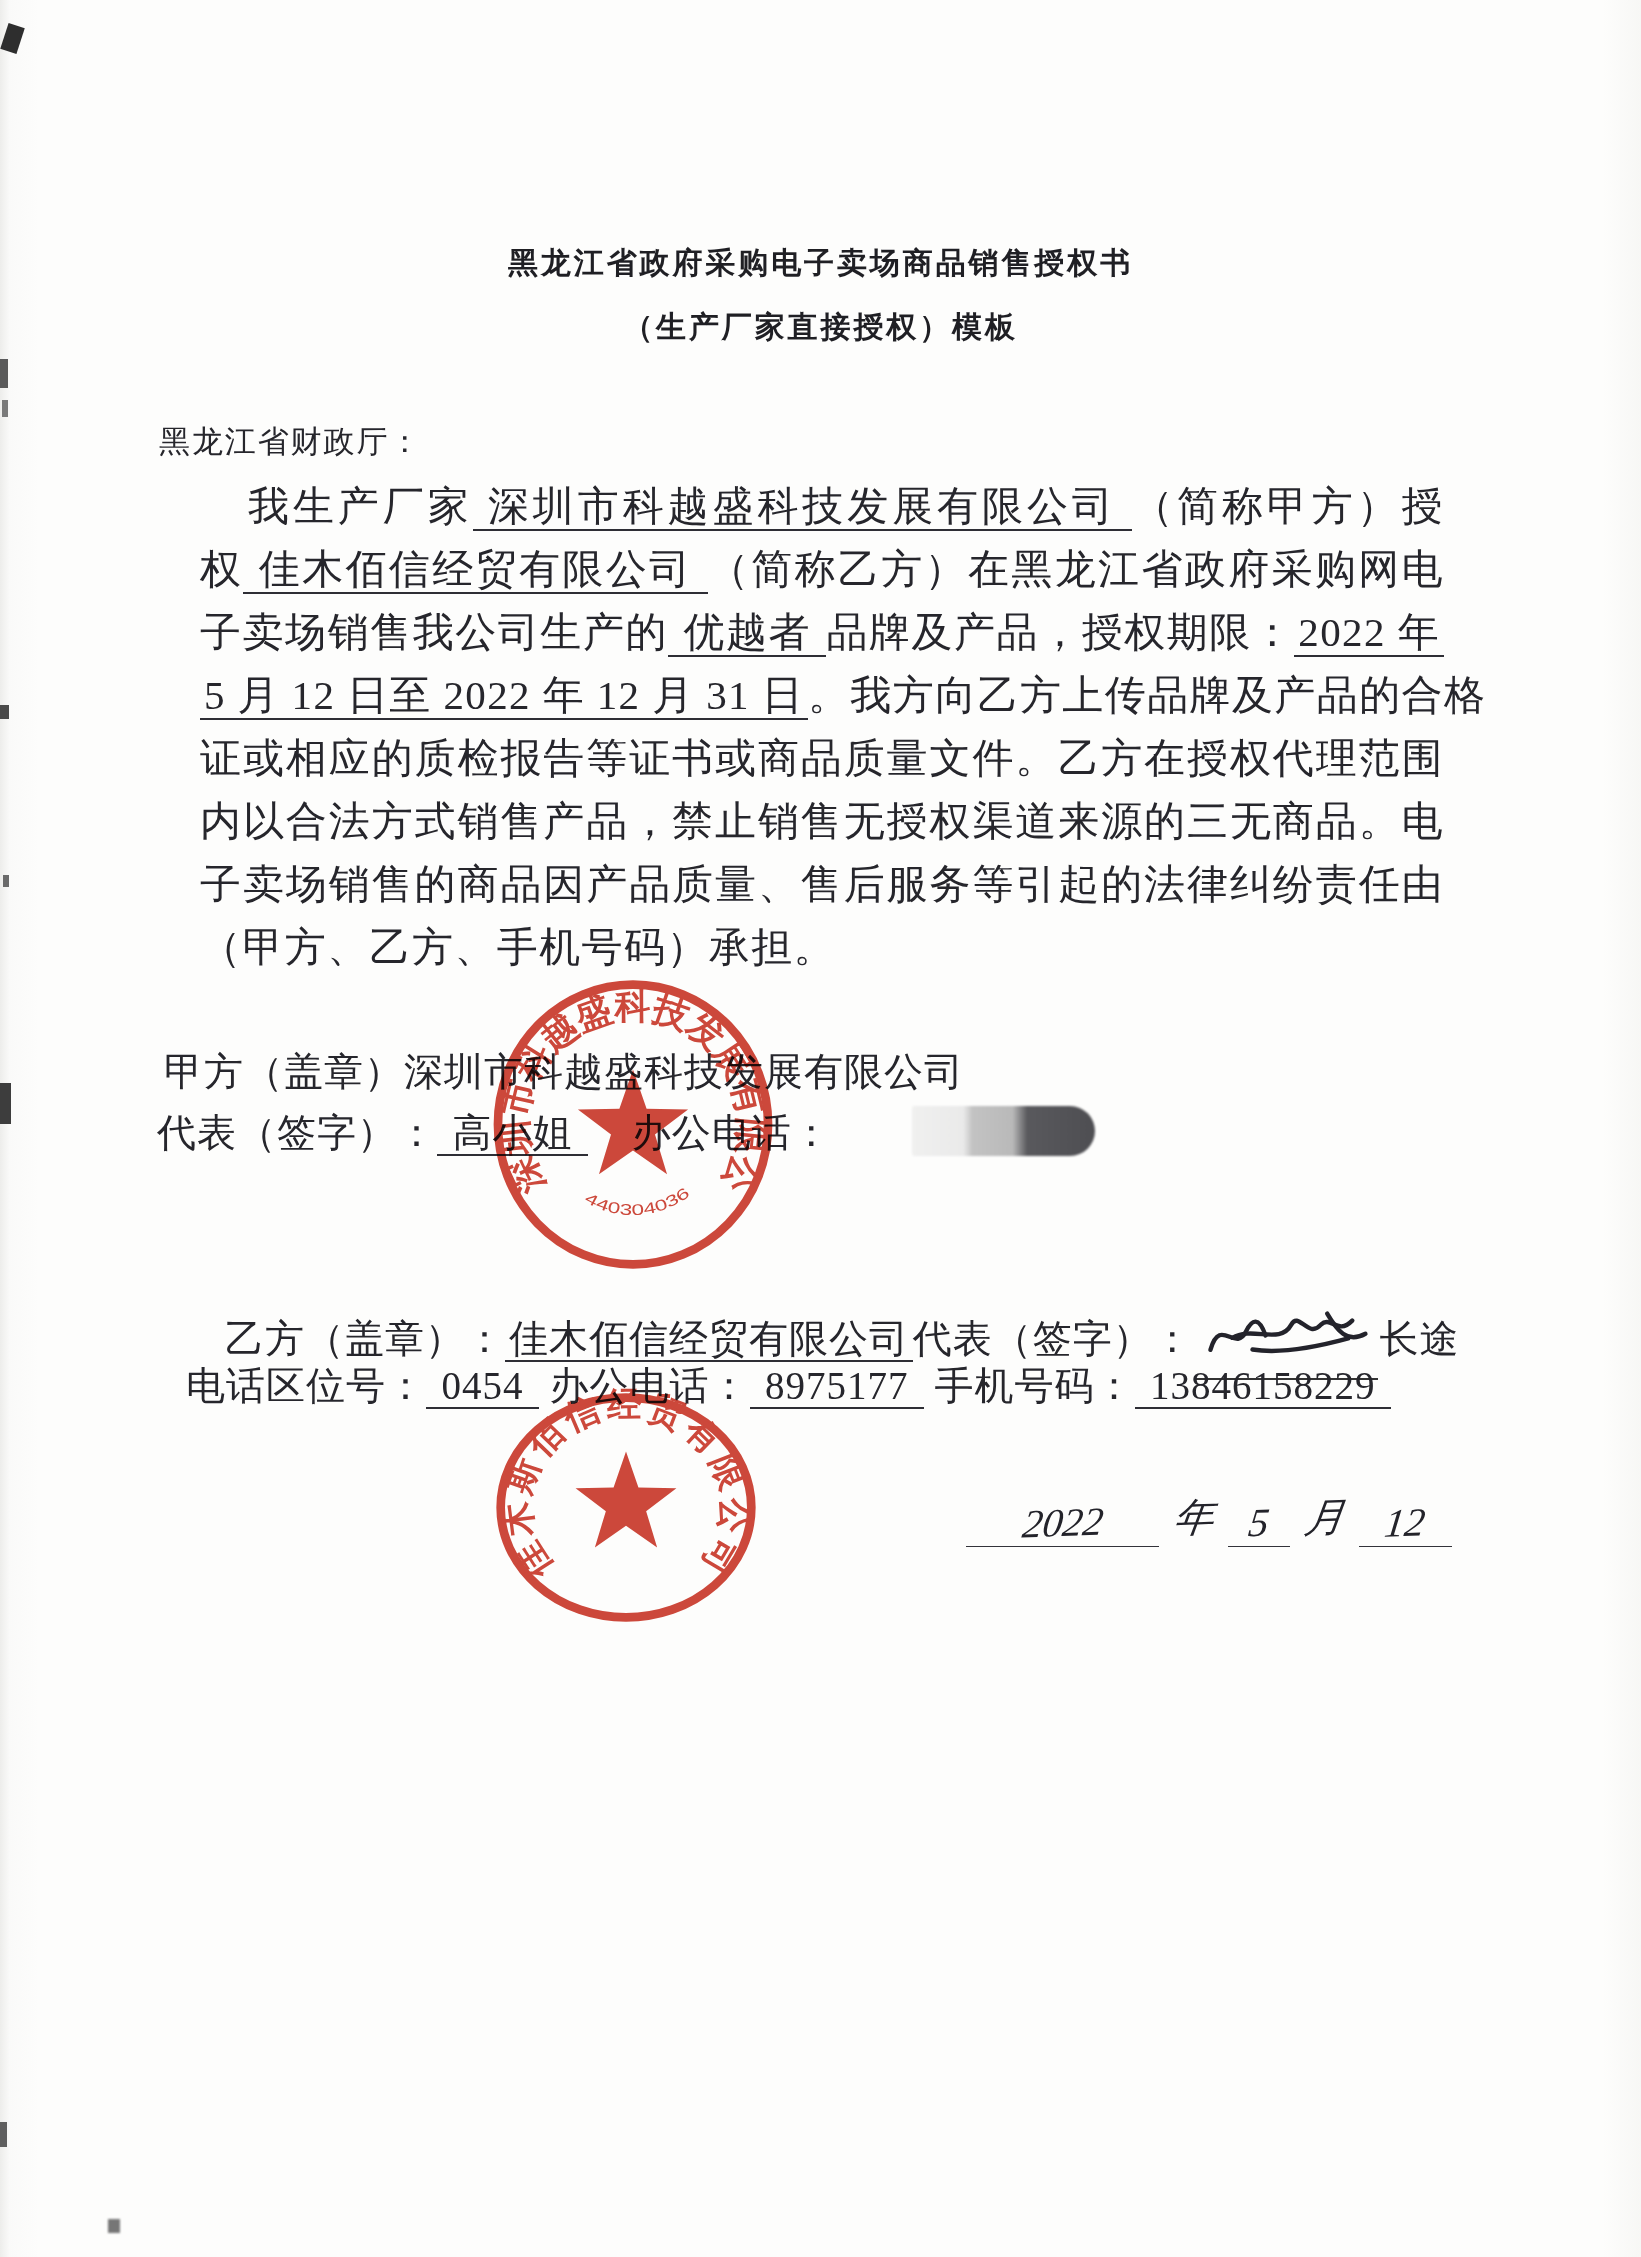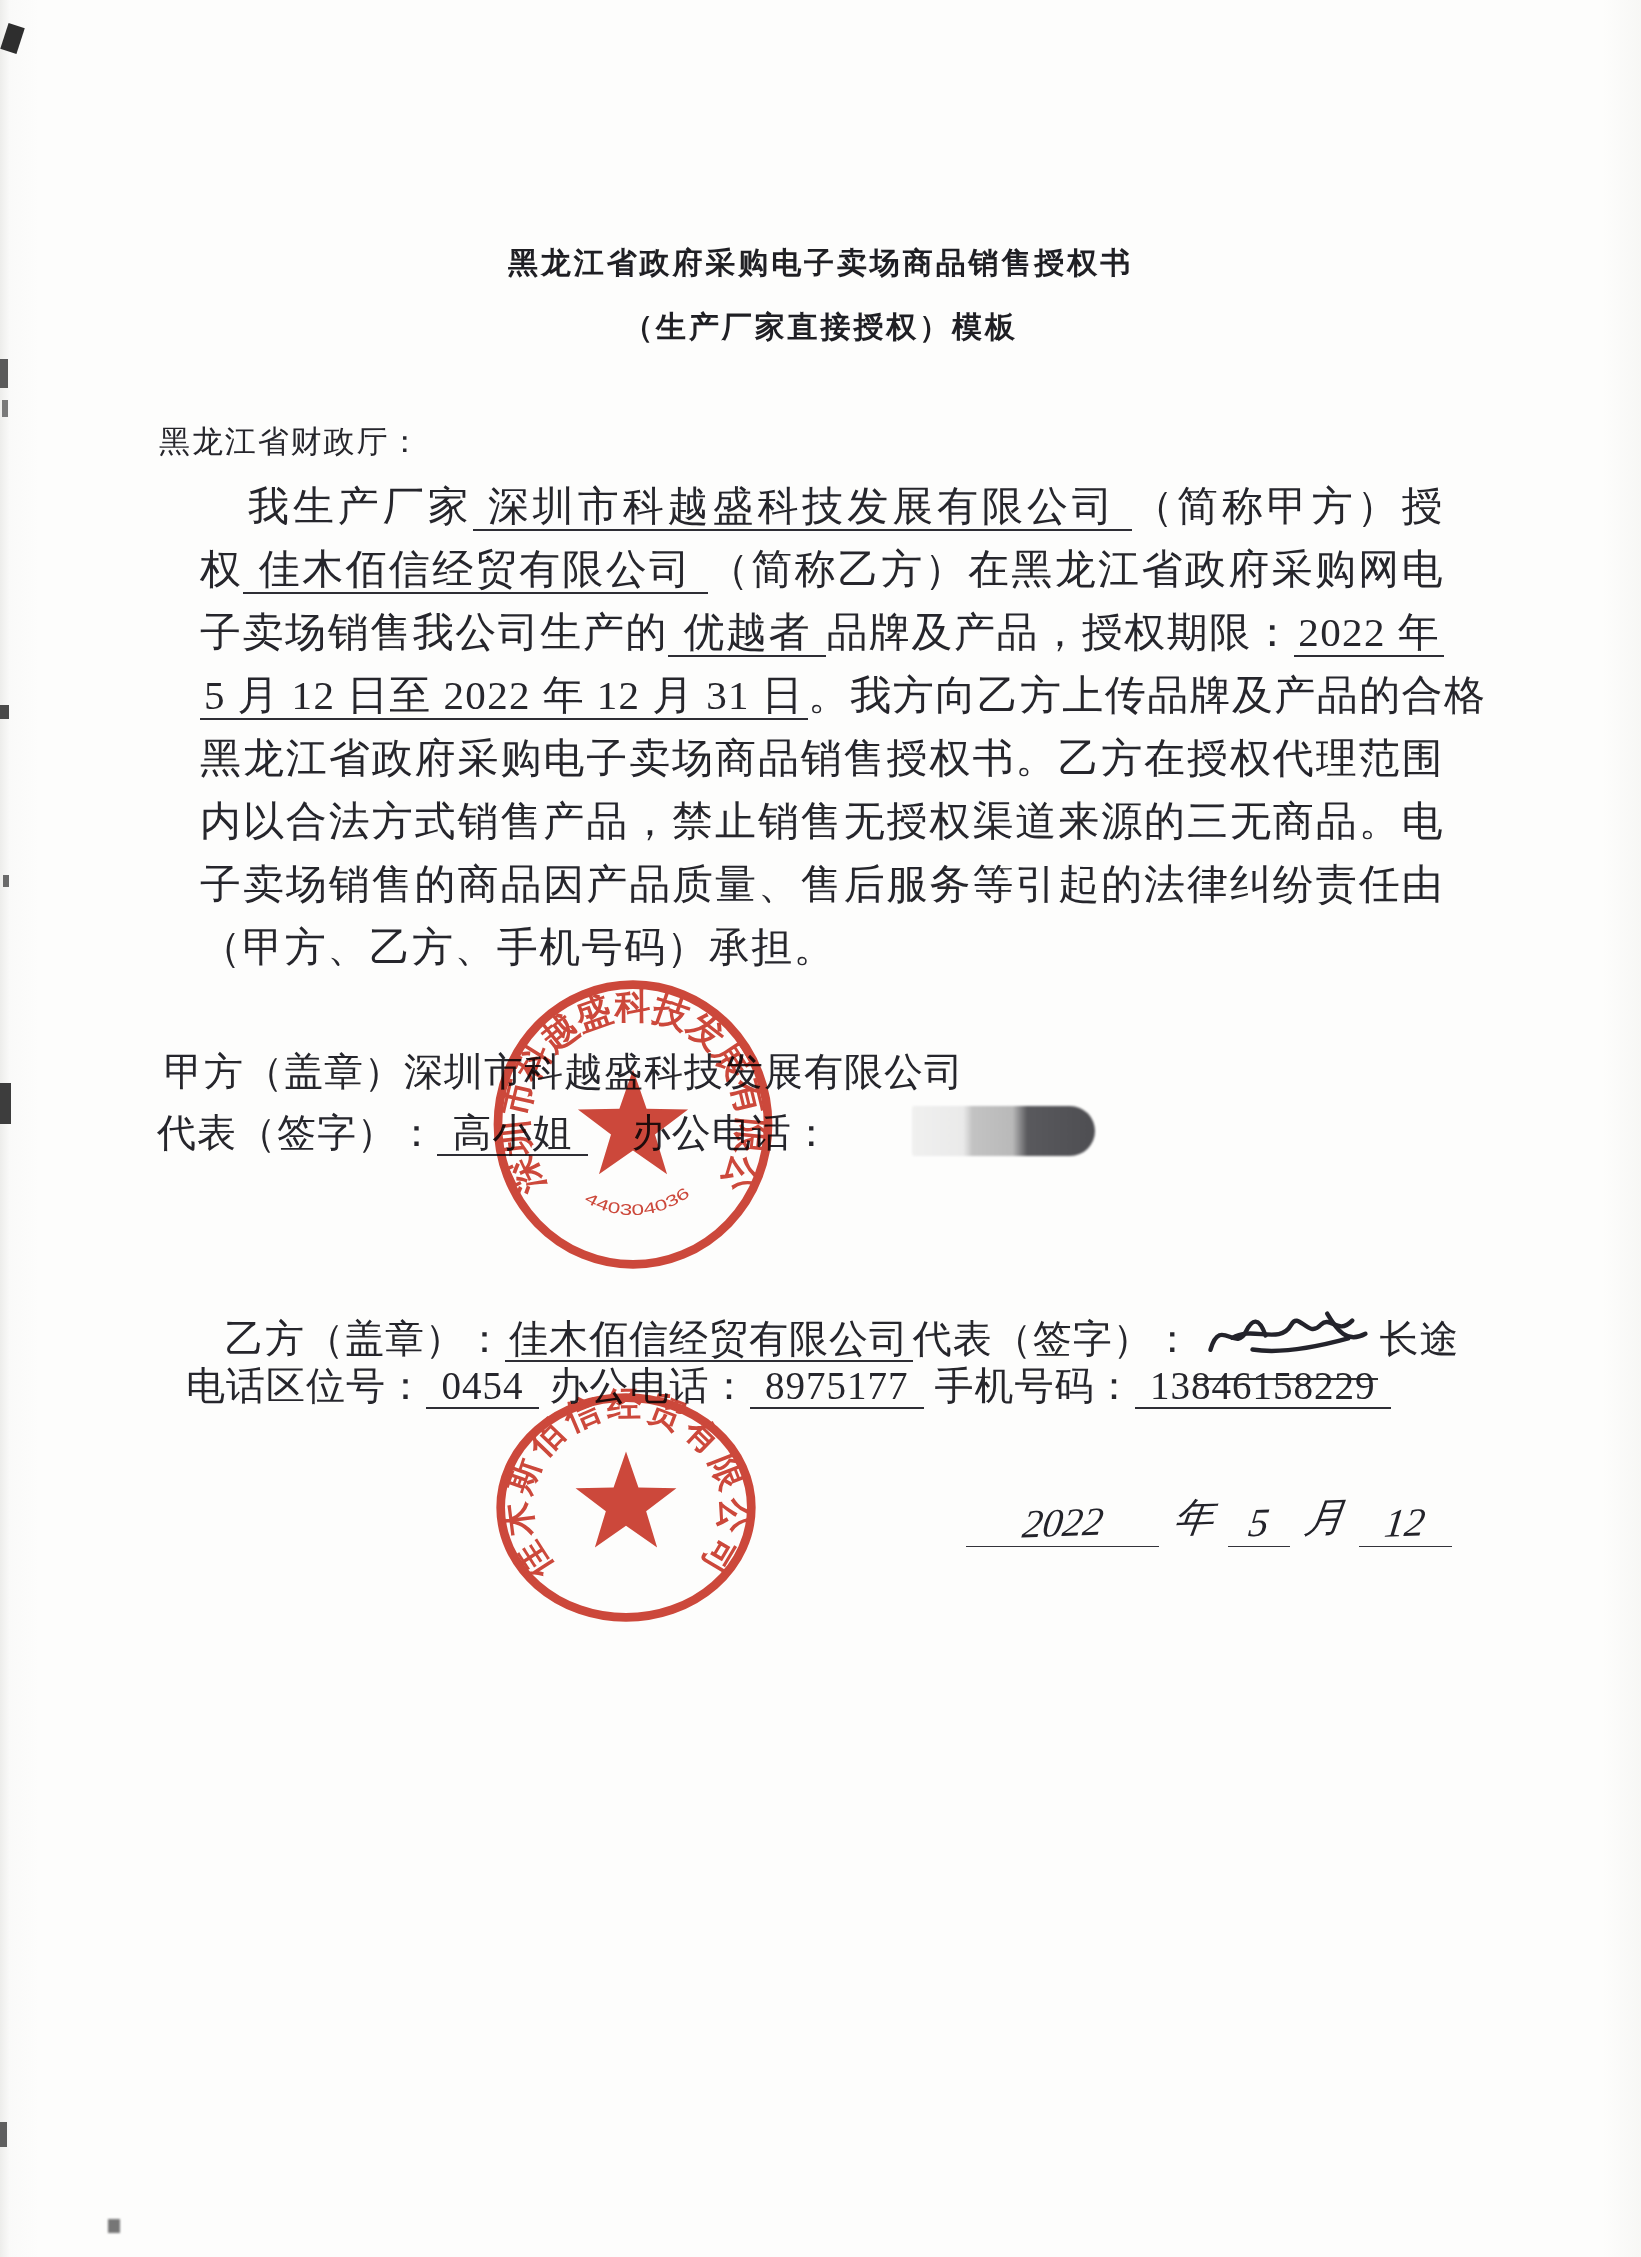--- a/index.html
+++ b/index.html
@@ -74,21 +74,21 @@
   <div class="title" id="title1">黑龙江省政府采购电子卖场商品销售授权书</div>
   <div class="title" id="title2">（生产厂家直接授权）模板</div>
 
   <div class="salutation">黑龙江省财政厅：</div>
 
   <div class="para">
     <div class="bl first"><span>我生产厂家</span><span class="u">深圳市科越盛科技发展有限公司</span><span>（简称甲方）授</span></div>
     <div class="bl"><span>权</span><span class="u">佳木佰信经贸有限公司</span><span>（简称乙方）在黑龙江省政府采购网电</span></div>
     <div class="bl"><span>子卖场销售我公司生产的</span><span class="u">优越者</span><span>品牌及产品，授权期限：</span><span class="u tight">2022 年</span></div>
     <div class="bl"><span class="u tight">5 月 12 日至 2022 年 12 月 31 日</span><span>。我方向乙方上传品牌及产品的合格</span></div>
-    <div class="bl">黑龙江省政府采购电子卖场商品销售授权书。乙方在授权代理范围</div>
+    <div class="bl">证或相应的质检报告等证书或商品质量文件。乙方在授权代理范围</div>
     <div class="bl">内以合法方式销售产品，禁止销售无授权渠道来源的三无商品。电</div>
     <div class="bl">子卖场销售的商品因产品质量、售后服务等引起的法律纠纷责任由</div>
     <div class="bl last">（甲方、乙方、手机号码）承担。</div>
   </div>
 
   <div class="row" id="rowA1"><span>甲方（盖章）</span><span>深圳市科越盛科技发展有限公司</span></div>
   <div class="row" id="rowA2"><span>代表（签字）：</span><span class="u">高小姐</span><span class="gap"></span><span>办公电话：</span></div>
   <div class="redact"></div>
 
   <svg class="stamp" id="stampA" width="290" height="299" viewBox="0 0 300 310">

